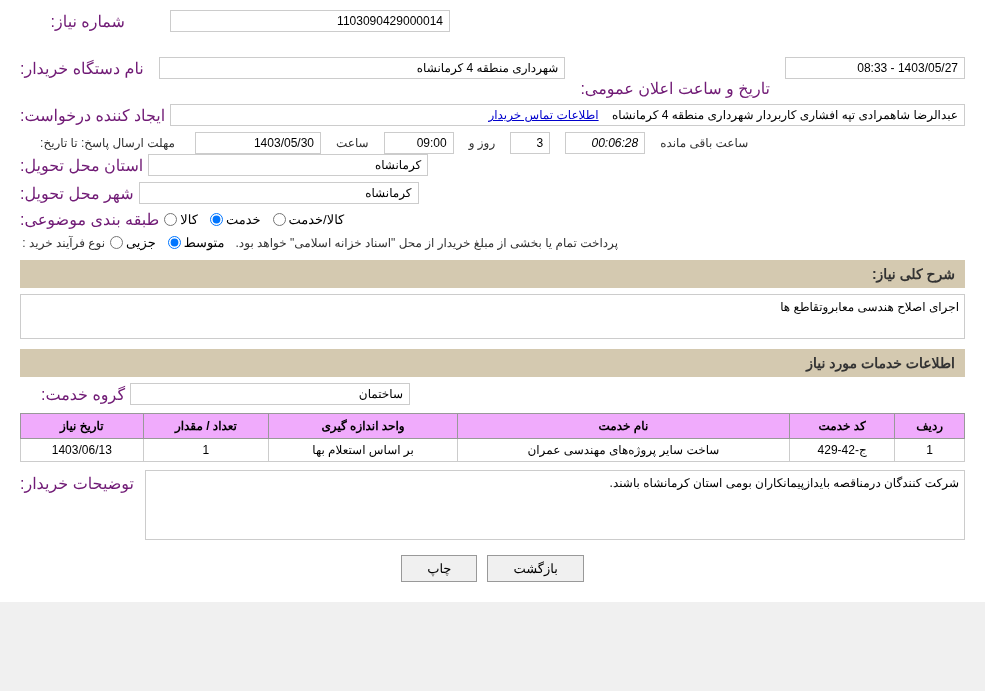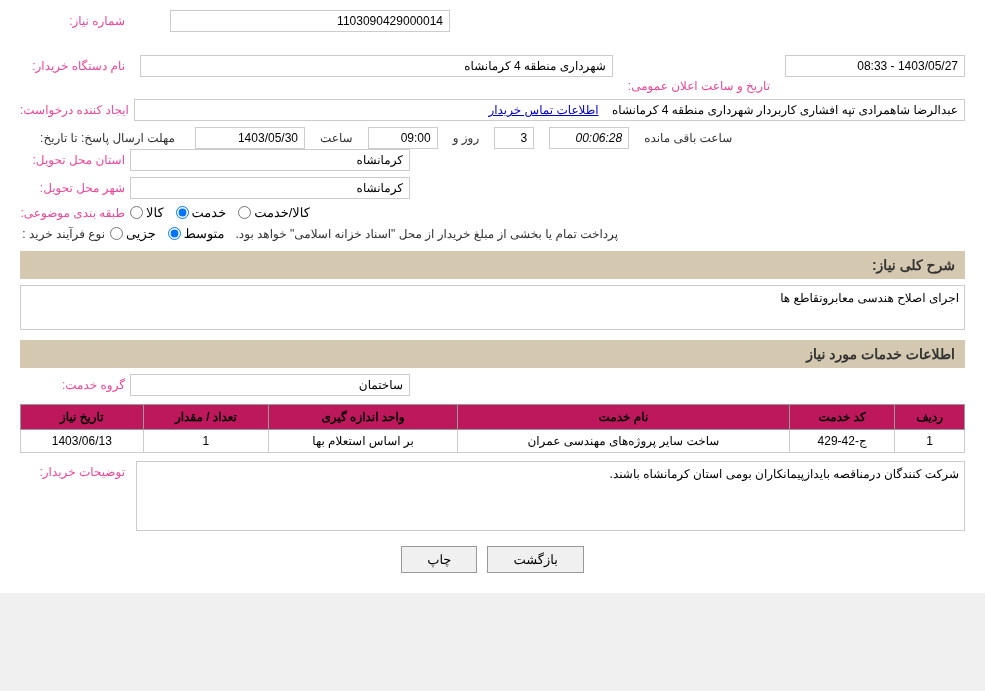--- a/index.html
+++ b/index.html
@@ -25,22 +25,22 @@
     .content {
       padding: 10px 20px 20px 20px;
     }
     .row {
       display: flex;
       align-items: center;
       margin-bottom: 6px;
       flex-direction: row-reverse;
     }
     .label {
-      color: #ec4899;
-      font-size: 12px;
+      color: #701a75;
+      font-size: 16px;
       white-space: nowrap;
       min-width: 110px;
       text-align: right;
       padding-right: 5px;
     }
     .value-box {
       border: 1px solid #ccc;
       background: #fff;
       padding: 3px 6px;
       min-height: 22px;
@@ -83,21 +83,21 @@
     }
     .table-container {
       margin: 8px 0;
     }
     table {
       width: 100%;
       border-collapse: collapse;
       font-size: 12px;
     }
     table th {
-      background: #be185d;
+      background: #f0abfc;
       border: 1px solid #999;
       padding: 5px 8px;
       text-align: center;
       font-weight: bold;
     }
     table td {
       border: 1px solid #ccc;
       padding: 4px 8px;
       text-align: center;
       background: #fff;
@@ -200,21 +200,21 @@
       <span class="label">ایجاد کننده درخواست:</span>
       <div class="value-box" style="flex:1;">
         <span>عبدالرضا شاهمرادی تپه افشاری کاربردار شهرداری منطقه 4 کرمانشاه</span>
         &nbsp;&nbsp;
         <span class="link-text">اطلاعات تماس خریدار</span>
       </div>
     </div>
 
     <div class="deadline-row">
       <span class="deadline-label">مهلت ارسال پاسخ: تا تاریخ:</span>
-      <div class="small-box" style="width:110px;">1403/05/30</div>
+      <div class="small-box" style="width:126px;">1403/05/30</div>
       <span class="sep">ساعت</span>
       <div class="small-box" style="width:70px;">09:00</div>
       <span class="sep">روز و</span>
       <div class="small-box" style="width:40px;">3</div>
       <div class="small-box" style="width:80px;font-style:italic;">00:06:28</div>
       <span class="sep">ساعت باقی مانده</span>
     </div>
 
     <div class="row">
       <span class="label">استان محل تحویل:</span>

